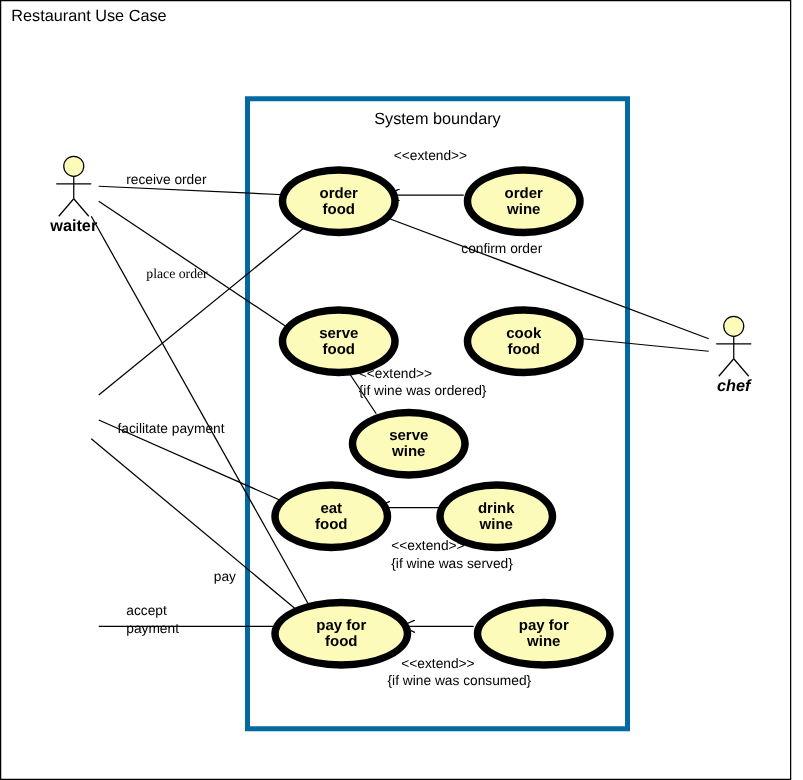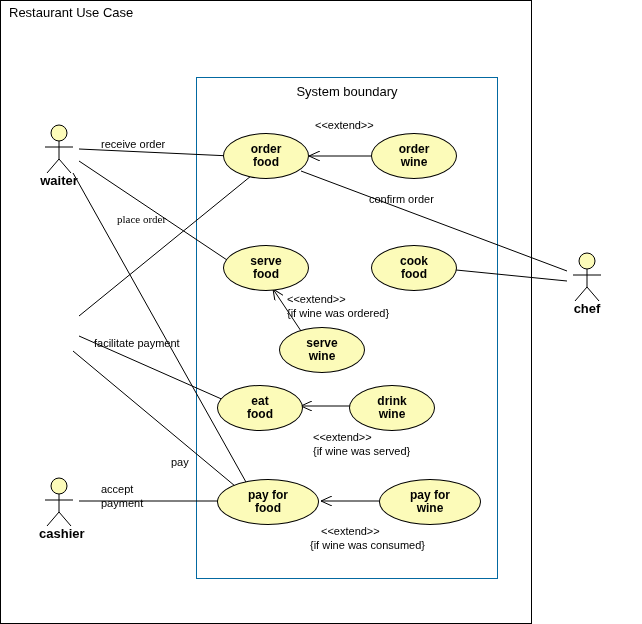--- a/index.html
+++ b/index.html
@@ -3,54 +3,54 @@
 <meta charset="utf-8">
 <style>
   body {
     margin: 0;
     padding: 0;
     font-family: Arial, sans-serif;
     background: #fff;
   }
   .frame {
     position: relative;
-    width: 532px;
+    width: 633px;
     height: 624px;
     box-sizing: border-box;
     border: 1px solid #000;
   }
   .frame-title {
     position: absolute;
     top: 4px;
     left: 8px;
     font-size: 13px;
   }
   .system-boundary {
     position: absolute;
-    border: 1px solid #0369a1;
+    border: 4px solid #0369a1;
   }
   .system-title {
     position: absolute;
     font-size: 13px;
     width: 100%;
     text-align: center;
   }
   .actor {
     position: absolute;
   }
   .actor svg { display: block; }
   .actor-label {
     font-size: 13px;
     font-weight: bold;
     text-align: center;
     margin-top: -2px;
   }
   .usecase {
     position: absolute;
-    border: 1px solid #000000;
+    border: 6px solid #000000;
     border-radius: 50%;
     background: #fcfbb9;
     display: flex;
     align-items: center;
     justify-content: center;
     text-align: center;
     font-size: 12px;
     font-weight: bold;
     line-height: 1.1;
   }
@@ -81,32 +81,22 @@
       <circle cx="20" cy="10" r="8" fill="#fcfbb9" stroke="#000"></circle>
       <line x1="20" y1="18" x2="20" y2="36" stroke="#000"></line>
       <line x1="6" y1="24" x2="34" y2="24" stroke="#000"></line>
       <line x1="20" y1="36" x2="8" y2="50" stroke="#000"></line>
       <line x1="20" y1="36" x2="32" y2="50" stroke="#000"></line>
     </svg>
     <div class="actor-label">waiter</div>
   </div>
 
 
-  <div class="actor" style="left:38px; top:475px;">
-    <svg width="40" height="52">
-      <circle cx="20" cy="10" r="8" fill="#fcfbb9" stroke="#000"></circle>
-      <line x1="20" y1="18" x2="20" y2="36" stroke="#000"></line>
-      <line x1="6" y1="24" x2="34" y2="24" stroke="#000"></line>
-      <line x1="20" y1="36" x2="8" y2="50" stroke="#000"></line>
-      <line x1="20" y1="36" x2="32" y2="50" stroke="#000"></line>
-    </svg>
-    <div class="actor-label">cashier</div>
-  </div>
 
-  <div class="actor" style="left:566px; top:250px;">
+  <div class="actor" style="left:566px; top:250px;font-style:italic;">
     <svg width="40" height="52">
       <circle cx="20" cy="10" r="8" fill="#fcfbb9" stroke="#000"></circle>
       <line x1="20" y1="18" x2="20" y2="36" stroke="#000"></line>
       <line x1="6" y1="24" x2="34" y2="24" stroke="#000"></line>
       <line x1="20" y1="36" x2="8" y2="50" stroke="#000"></line>
       <line x1="20" y1="36" x2="32" y2="50" stroke="#000"></line>
     </svg>
     <div class="actor-label">chef</div>
   </div>
 

